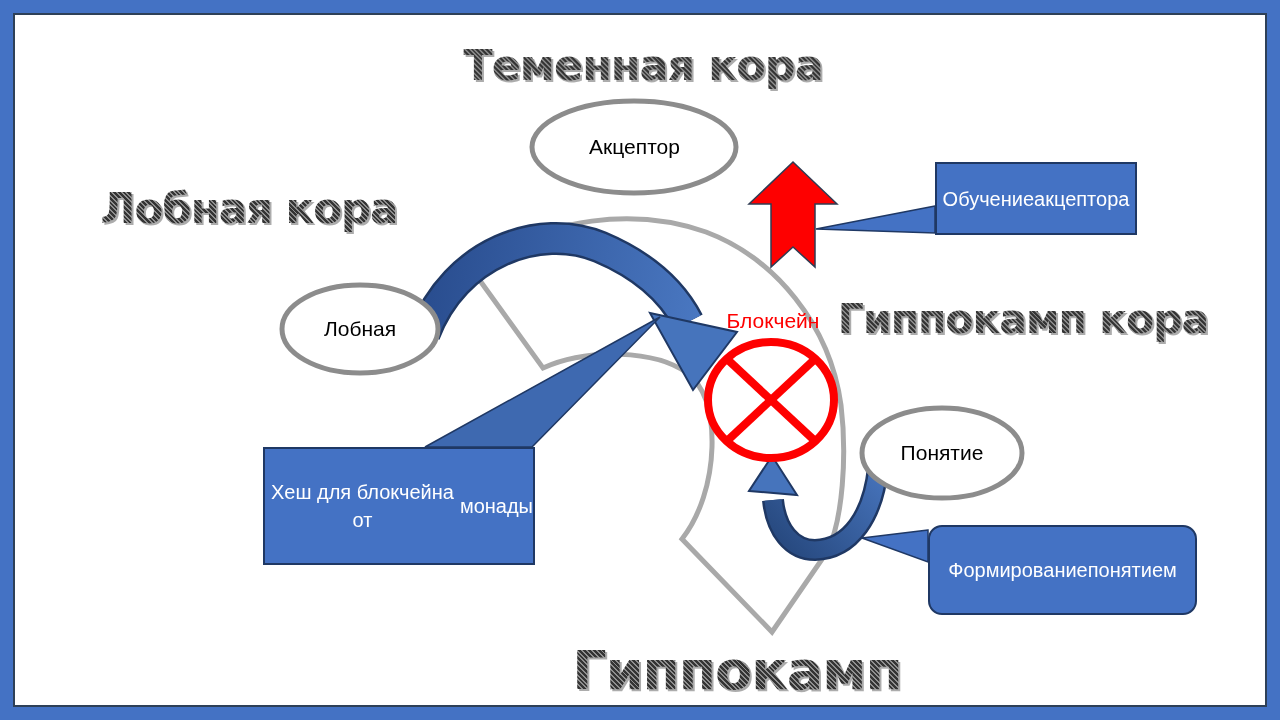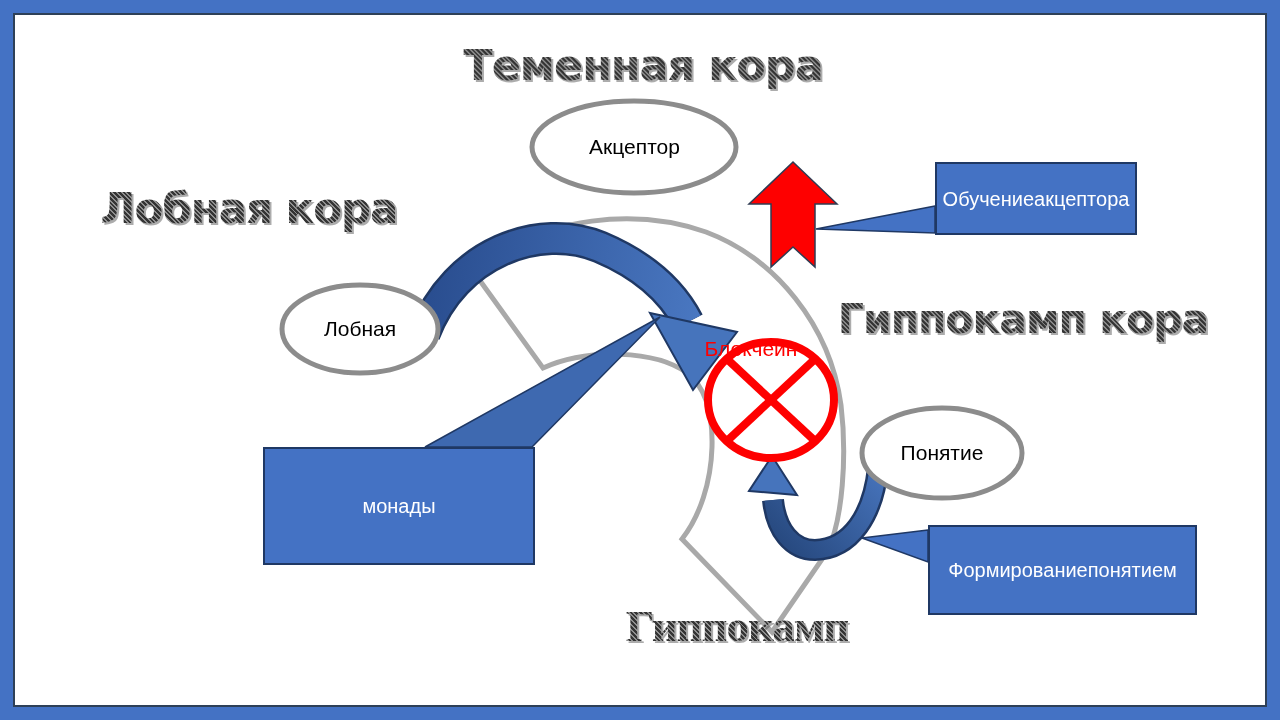--- a/index.html
+++ b/index.html
@@ -112,31 +112,32 @@
   <g>
     <ellipse cx="771" cy="400" rx="63" ry="58" fill="none" stroke="#FE0000" stroke-width="8"></ellipse>
     <line x1="727" y1="359" x2="815" y2="441" stroke="#FE0000" stroke-width="8"></line>
     <line x1="815" y1="359" x2="727" y2="441" stroke="#FE0000" stroke-width="8"></line>
   </g>
 </svg>
 
 <div class="overlay hatch-title" style="left:643px; top:40px; font-size:43px;">Теменная кора</div>
 <div class="overlay hatch-title" style="left:249px; top:184px; font-size:42px;">Лобная кора</div>
 <div class="overlay hatch-title" style="left:1023px; top:295px; font-size:41px;">Гиппокамп кора</div>
-<div class="overlay hatch-title" style="left:737px; top:600px; font-size:45px;font-family:Liberation Serif, serif;">Гиппокамп</div>
+<div class="overlay hatch-title" style="left:737px; top:639px; font-size:54px;">Гиппокамп</div>
 
 <div class="overlay node-label" style="left:532px; top:100px; width:205px; height:93px;">Акцептор</div>
 <div class="overlay node-label" style="left:282px; top:285px; width:156px; height:88px;">Лобная</div>
 <div class="overlay node-label" style="left:862px; top:408px; width:160px; height:90px;">Понятие</div>
 
-<div class="overlay blockchain-label" style="left:751px; top:309px;margin-top:28px;">Блокчейн</div>
+<div class="overlay blockchain-label" style="left:773px; top:309px;">Блокчейн</div>
 
 <div class="overlay callout" style="left:935px; top:162px; width:202px; height:73px;">
   <div>Обучение</div>
   <div>акцептора</div>
 </div>
 <div class="overlay callout" style="left:263px; top:447px; width:272px; height:118px;">
+  <div>Хеш для блокчейна от</div>
   <div>монады</div>
 </div>
-<div class="overlay callout" style="left:928px; top:525px; width:269px; height:90px;">
+<div class="overlay callout" style="left:928px; top:525px; width:269px; height:90px;border-radius:14px;">
   <div>Формирование</div>
   <div>понятием</div>
 </div>
 
 </body></html>

